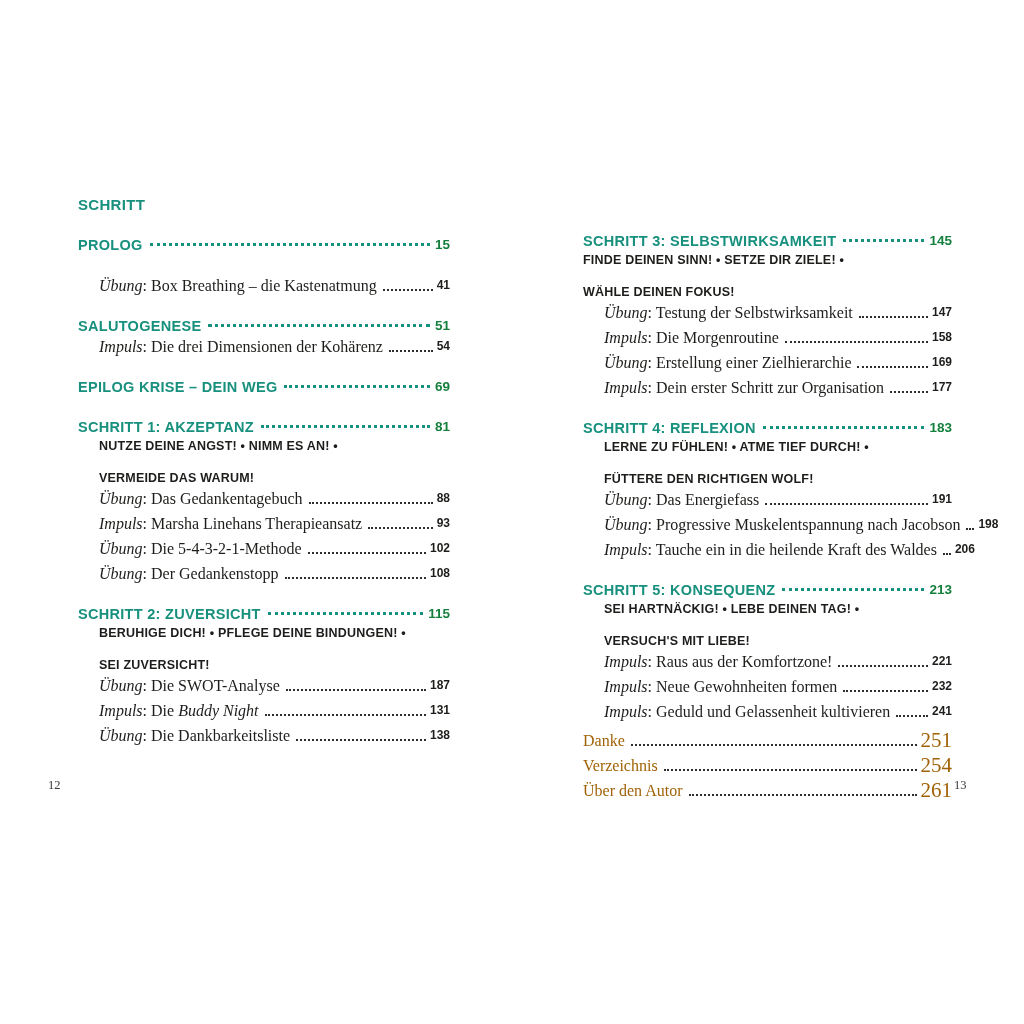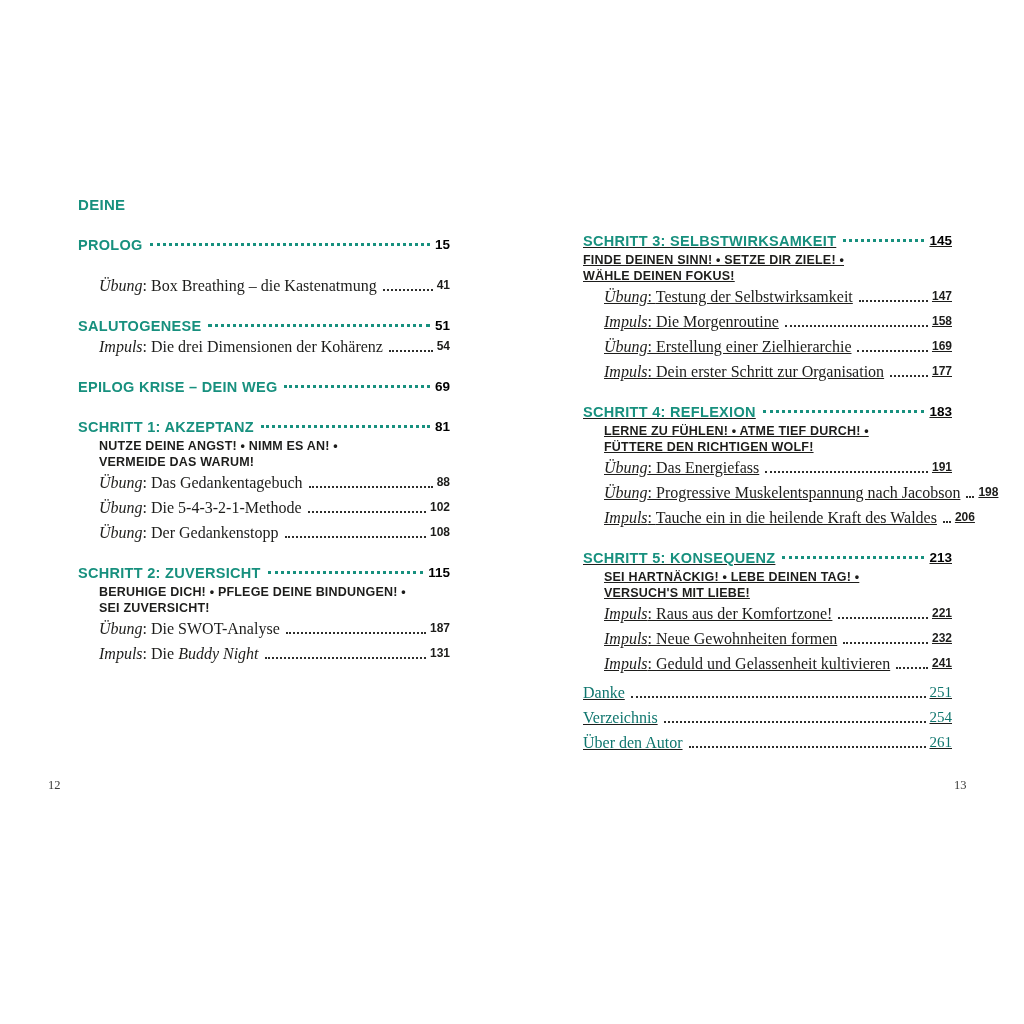--- a/index.html
+++ b/index.html
@@ -4,88 +4,88 @@
 <style>
   html,body{margin:0;padding:0;}
   body{
     width:1024px;height:1024px;position:relative;overflow:hidden;
     background:#ffffff;
     font-family:"Liberation Sans",sans-serif;
     color:#1d1d1b;
   }
   .col{position:absolute;}
   .col-left{left:78px;top:197px;width:372px;}
-  .col-right{left:583px;top:233px;width:369px;text-decoration:underline;}
+  .col-right{left:583px;top:233px;width:369px;}
 
   .toc-heading{
     font-family:"Liberation Sans",sans-serif;
     font-stretch:condensed;
     font-weight:700;font-size:15px;line-height:16px;
     letter-spacing:.3px;color:#17907E;margin:0 0 0 0;
   }
 
   .section{margin-top:24px;}
   .col-left .section:first-of-type{margin-top:20px;}
   .col-right .section:first-of-type{margin-top:0;}
 
   .chapter-row{display:flex;align-items:center;line-height:16px;}
   .chapter-title{
     font-stretch:condensed;font-weight:700;font-size:14.5px;
     letter-spacing:.3px;color:#17907E;white-space:nowrap;
   }
   .chapter-page{
     font-stretch:condensed;font-weight:700;font-size:13.5px;
-    color:#000000;white-space:nowrap;
+    color:#15803d;white-space:nowrap;
   }
   .leader{flex:1 1 auto;min-width:8px;}
   .leader.teal{border-bottom:3px dotted #17907E;margin:0 5px 2px 7px;}
   .leader.dark{border-bottom:2px dotted #2e2e2c;margin:0 4px 3px 6px;}
 
   .subtitle{
     font-stretch:condensed;font-weight:700;font-size:12.5px;
     line-height:16px;letter-spacing:.2px;color:#1d1d1b;
     padding-left:21px;margin-top:3px;
   }
   .subtitle.flush{padding-left:0;}
-  .subtitle.second{margin-top:0;}
+  .subtitle.second{margin-top:16px;}
 
   .item-row{
     display:flex;align-items:flex-end;
     padding-left:21px;margin-top:8px;line-height:17px;
     font-family:"Liberation Serif",serif;font-size:16px;color:#1d1d1b;
   }
   .item-row.first{margin-top:4px;}
   .item-label{white-space:nowrap;}
   .item-label .prefix,.item-label .it{font-style:italic;}
   .item-page{
     font-family:"Liberation Sans",sans-serif;font-stretch:condensed;
     font-weight:600;font-size:12px;line-height:15px;
     color:#1d1d1b;white-space:nowrap;margin-bottom:1px;
   }
 
   .plain-row{
     display:flex;align-items:flex-end;margin-top:8px;line-height:17px;
-    font-family:"Liberation Serif",serif;font-size:16px;color:#0f766e;
+    font-family:"Liberation Serif",serif;font-size:16px;color:#a16207;
   }
   .plain-row.first{margin-top:12px;}
-  .plain-page{font-family:"Liberation Serif",serif;font-size:15px;white-space:nowrap;}
+  .plain-page{font-family:"Liberation Serif",serif;font-size:21px;white-space:nowrap;}
 
   .folio{
     position:absolute;top:778px;
     font-family:"Liberation Serif",serif;font-size:12.5px;color:#3a3a38;
   }
   .folio-left{left:48px;}
   .folio-right{left:954px;}
 </style>
 </head>
 <body>
 
 <div class="col col-left">
 
-  <div class="toc-heading">DEINE</div>
+  <div class="toc-heading">SCHRITT</div>
 
   <div class="section">
     <div class="chapter-row">
       <span class="chapter-title">PROLOG</span>
       <span class="leader teal"></span>
       <span class="chapter-page">15</span>
     </div>
   </div>
 
   <div class="section">
@@ -124,20 +124,25 @@
       <span class="chapter-page">81</span>
     </div>
     <div class="subtitle">NUTZE DEINE ANGST! • NIMM ES AN! •</div>
     <div class="subtitle second">VERMEIDE DAS WARUM!</div>
     <div class="item-row first">
       <span class="item-label"><span class="prefix">Übung</span><span>: </span><span>Das Gedankentagebuch</span></span>
       <span class="leader dark"></span>
       <span class="item-page">88</span>
     </div>
     <div class="item-row">
+      <span class="item-label"><span class="prefix">Impuls</span><span>: </span><span>Marsha Linehans Therapieansatz</span></span>
+      <span class="leader dark"></span>
+      <span class="item-page">93</span>
+    </div>
+    <div class="item-row">
       <span class="item-label"><span class="prefix">Übung</span><span>: </span><span>Die 5-4-3-2-1-Methode</span></span>
       <span class="leader dark"></span>
       <span class="item-page">102</span>
     </div>
     <div class="item-row">
       <span class="item-label"><span class="prefix">Übung</span><span>: </span><span>Der Gedankenstopp</span></span>
       <span class="leader dark"></span>
       <span class="item-page">108</span>
     </div>
   </div>
@@ -152,20 +157,25 @@
     <div class="subtitle second">SEI ZUVERSICHT!</div>
     <div class="item-row first">
       <span class="item-label"><span class="prefix">Übung</span><span>: </span><span>Die SWOT-Analyse</span></span>
       <span class="leader dark"></span>
       <span class="item-page">187</span>
     </div>
     <div class="item-row">
       <span class="item-label"><span class="prefix">Impuls</span><span>: </span><span>Die </span><span class="it">Buddy Night</span></span>
       <span class="leader dark"></span>
       <span class="item-page">131</span>
+    </div>
+    <div class="item-row">
+      <span class="item-label"><span class="prefix">Übung</span><span>: </span><span>Die Dankbarkeitsliste</span></span>
+      <span class="leader dark"></span>
+      <span class="item-page">138</span>
     </div>
   </div>
 
 </div>
 
 <div class="col col-right">
 
   <div class="section">
     <div class="chapter-row">
       <span class="chapter-title">SCHRITT 3: SELBSTWIRKSAMKEIT</span>

